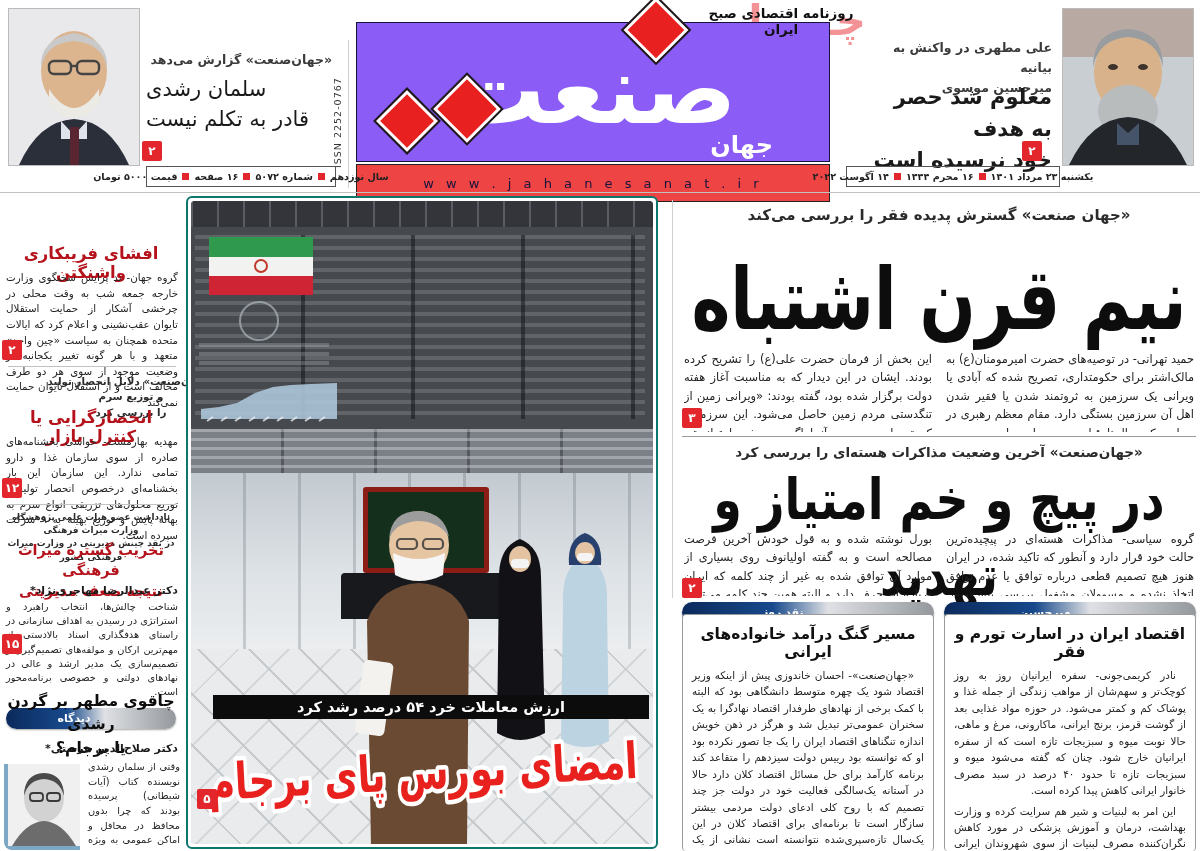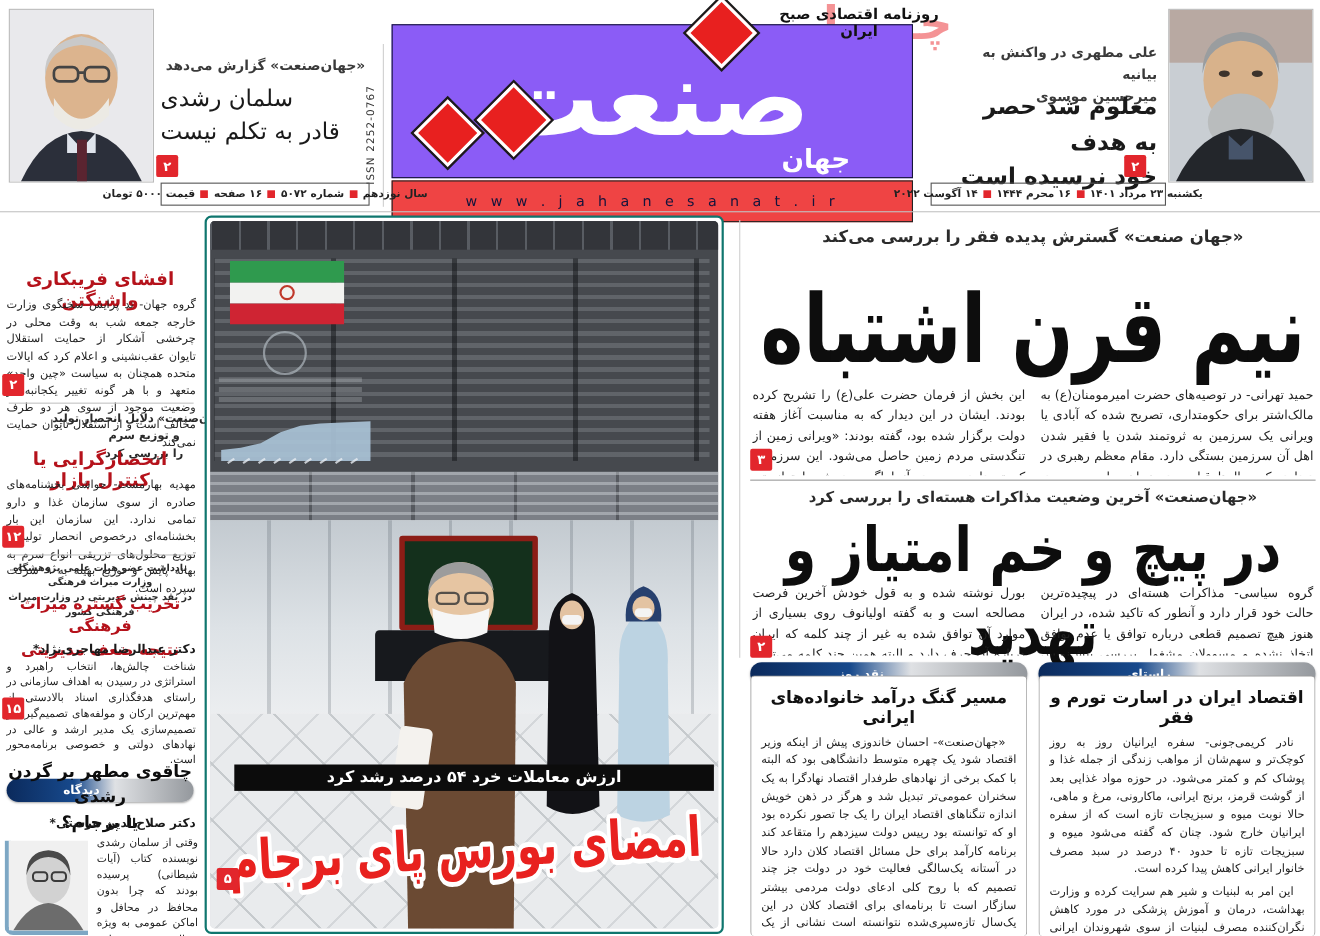--- a/index.html
+++ b/index.html
@@ -272,21 +272,21 @@
 
   <div class="abs" style="left:682px;top:444px;width:514px;text-align:center;font-size:13.5px;font-weight:bold;color:#2b2b2b;">«جهان‌صنعت» آخرین وضعیت مذاکرات هسته‌ای را بررسی کرد</div>
   <div class="abs headline" style="left:682px;top:462px;width:514px;font-size:46px;line-height:62px;transform:scaleY(1.22);transform-origin:center top;">در پیچ و خم امتیاز و تهدید</div>
   <div class="abs twocol" style="left:684px;top:530px;width:510px;height:66px;overflow:hidden;">
     <div class="sbody">گروه سیاسی- مذاکرات هسته‌ای در پیچیده‌ترین حالت خود قرار دارد و آنطور که تاکید شده، در ایران هنوز هیچ تصمیم قطعی درباره توافق یا عدم توافق اتخاذ نشده و مسوولان مشغول بررسی پیش‌نویس جدید هستند؛ همان پیش‌نویسی که بر پایه طرح جوزف</div>
     <div class="sbody">بورل نوشته شده و به قول خودش آخرین فرصت مصالحه است و به گفته اولیانوف روی بسیاری از موارد آن توافق شده به غیر از چند کلمه که ایران درباره آن حرف دارد و البته همین چند کلمه می‌تواند توافق را ناممکن کند!</div>
   </div>
   <div class="badge" style="left:682px;top:578px;">۲</div>
 
   <div class="tabbar" style="left:944px;top:602px;width:252px;">
-    <span>راستای</span>
+    <span>میرحسین</span>
   </div>
   <div class="boxcol" style="left:944px;top:614px;width:252px;height:237px;border-bottom:none;overflow:hidden;">
     <div class="coltitle">اقتصاد ایران در اسارت تورم و فقر</div>
     <div class="colbody">
       <p>نادر کریمی‌جونی- سفره ایرانیان روز به روز کوچک‌تر و سهم‌شان از مواهب زندگی از جمله غذا و پوشاک کم و کمتر می‌شود. در حوزه مواد غذایی بعد از گوشت قرمز، برنج ایرانی، ماکارونی، مرغ و ماهی، حالا نوبت میوه و سبزیجات تازه است که از سفره ایرانیان خارج شود. چنان که گفته می‌شود میوه و سبزیجات تازه تا حدود ۴۰ درصد در سبد مصرف خانوار ایرانی کاهش پیدا کرده است.</p>
       <p>این امر به لبنیات و شیر هم سرایت کرده و وزارت بهداشت، درمان و آموزش پزشکی در مورد کاهش نگران‌کننده مصرف لبنیات از سوی شهروندان ایرانی هشدار داده است. در این هشدار به عواقب حذف لبنیات از سبد مصرفی خانوار اشاره و گفته شده است که کمبود کلسیم و سایر مواد مغذی لبنیات در هرم غذایی ایرانیان پیامدهای ناخوشایندی برای سلامتی ایرانی‌ها دارد.</p>
 
     </div>
   </div>
 

